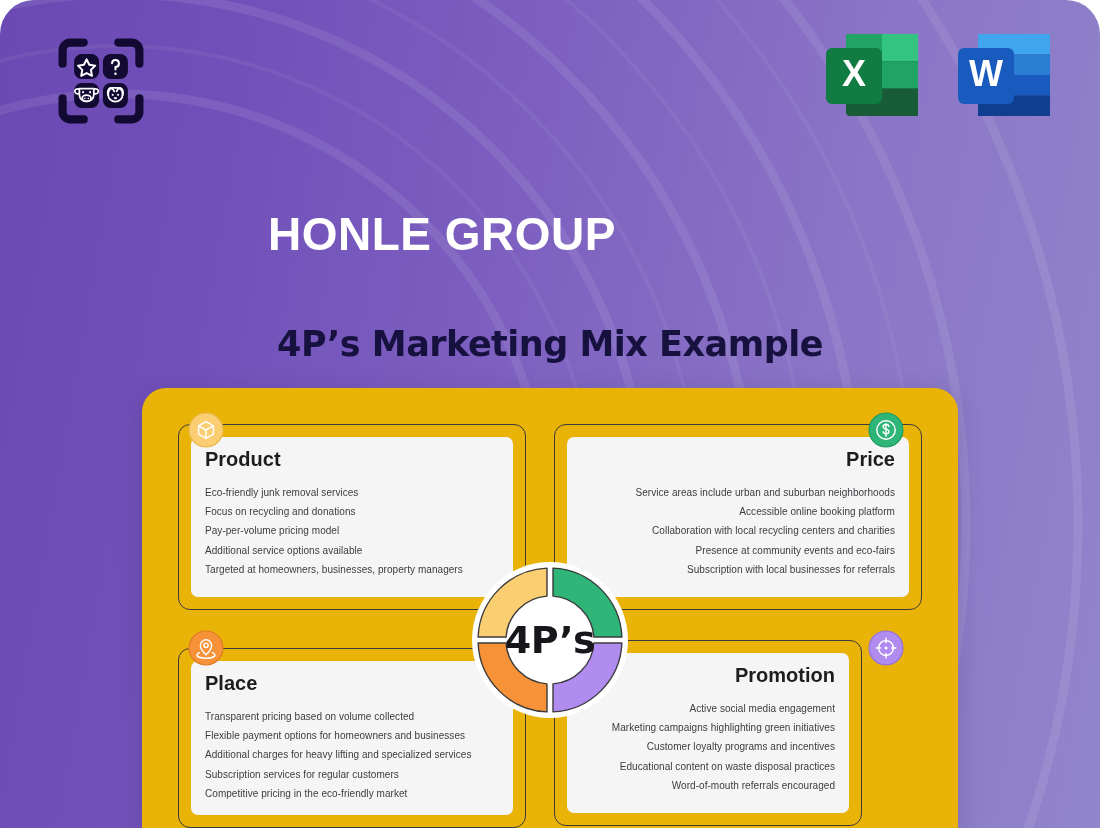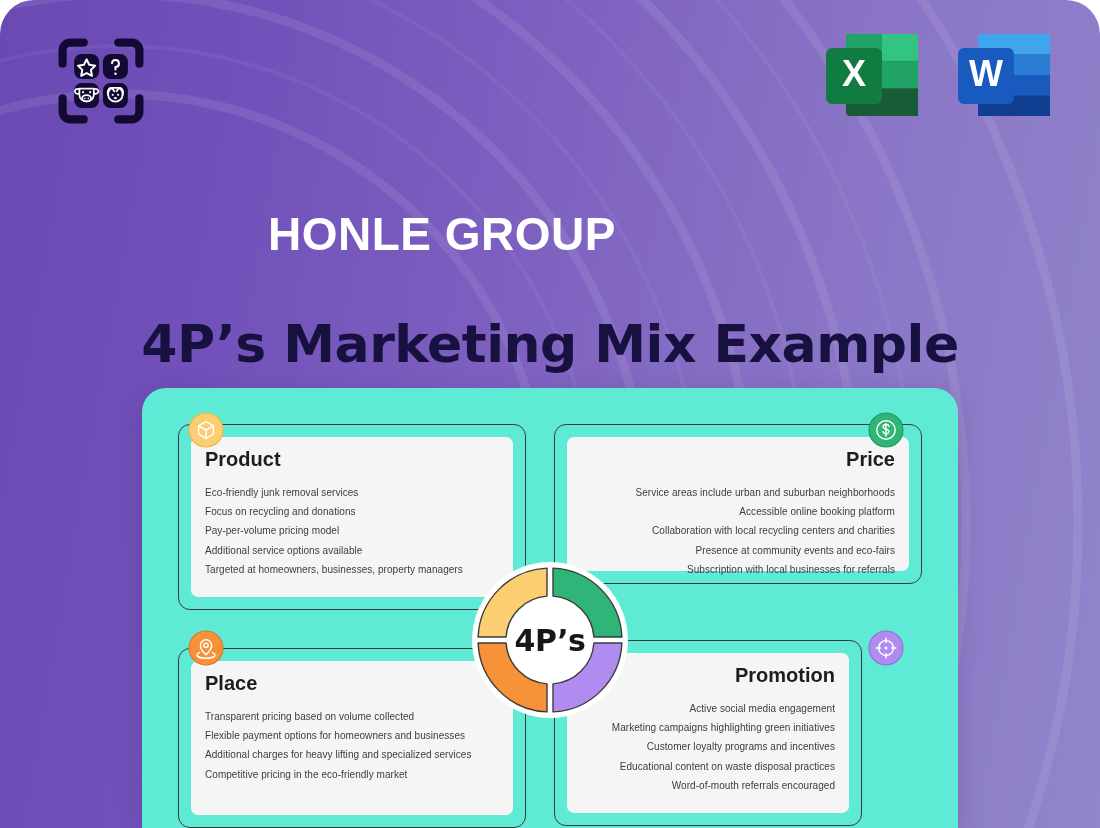--- a/index.html
+++ b/index.html
@@ -65,47 +65,47 @@
     font-weight: 700;
     letter-spacing: 0.5px;
     line-height: 58px;
   }
   #deck-title {
     position: absolute;
     left: 0; top: 308px;
     width: 1100px;
     text-align: center;
     color: #17113f;
-    font-size: 52px;
+    font-size: 35px;
     font-weight: 700;
     letter-spacing: -0.5px;
     line-height: 72px;
     font-family: "DejaVu Sans", sans-serif;
   }
 
   
   #white-card {
     position: absolute;
     left: 142px; top: 388px;
     width: 816px; height: 440px;
-    background: #5eead4;
+    background: #eab308;
     border-radius: 24px 24px 0 0;
     box-shadow: 0 6px 26px rgba(40,20,80,0.18);
     overflow: hidden;
   }
 
   
   .quad {
     position: absolute;
     border: 1.6px solid #3b3b3b;
     border-radius: 12px;
     box-sizing: border-box;
   }
   #quad-product  { left: 36px;  top: 36px;  width: 348px; height: 186px; }
-  #quad-price    { left: 412px; top: 36px;  width: 368px; height: 160px; padding-left: 14px; }
+  #quad-price    { left: 412px; top: 36px;  width: 368px; height: 186px; padding-left: 14px; }
   #quad-place    { left: 36px;  top: 260px; width: 348px; height: 180px; }
   #quad-promotion{ left: 412px; top: 252px; width: 308px; height: 186px; }
 
   .panel {
     position: absolute;
     left: 12px; top: 12px; right: 12px; bottom: 12px;
     background: #f5f5f6;
     border-radius: 7px;
     padding: 10px 14px 8px 14px;
     box-sizing: border-box;
@@ -149,21 +149,21 @@
     width: 158px; height: 158px;
     z-index: 8;
   }
   #donut-label {
     position: absolute;
     left: 0; top: 0;
     width: 158px; height: 158px;
     display: flex;
     align-items: center;
     justify-content: center;
-    font-size: 30px;
+    font-size: 38px;
     font-weight: 700;
     color: #17171b;
     letter-spacing: -0.5px;
     font-family: "DejaVu Sans", sans-serif;
     pointer-events: none;
   }
 </style>
 </head>
 <body>
 
@@ -285,20 +285,21 @@
       </div>
     </div>
 
     <div class="quad" id="quad-place">
       <div class="panel">
         <div class="quad-title">Place</div>
         <ul class="bullets">
           <li>Transparent pricing based on volume collected</li>
           <li>Flexible payment options for homeowners and businesses</li>
           <li>Additional charges for heavy lifting and specialized services</li>
+          <li>Subscription services for regular customers</li>
           <li>Competitive pricing in the eco-friendly market</li>
         </ul>
       </div>
     </div>
 
     <div class="quad" id="quad-promotion">
       <div class="panel align-right">
         <div class="quad-title">Promotion</div>
         <ul class="bullets">
           <li>Active social media engagement</li>

